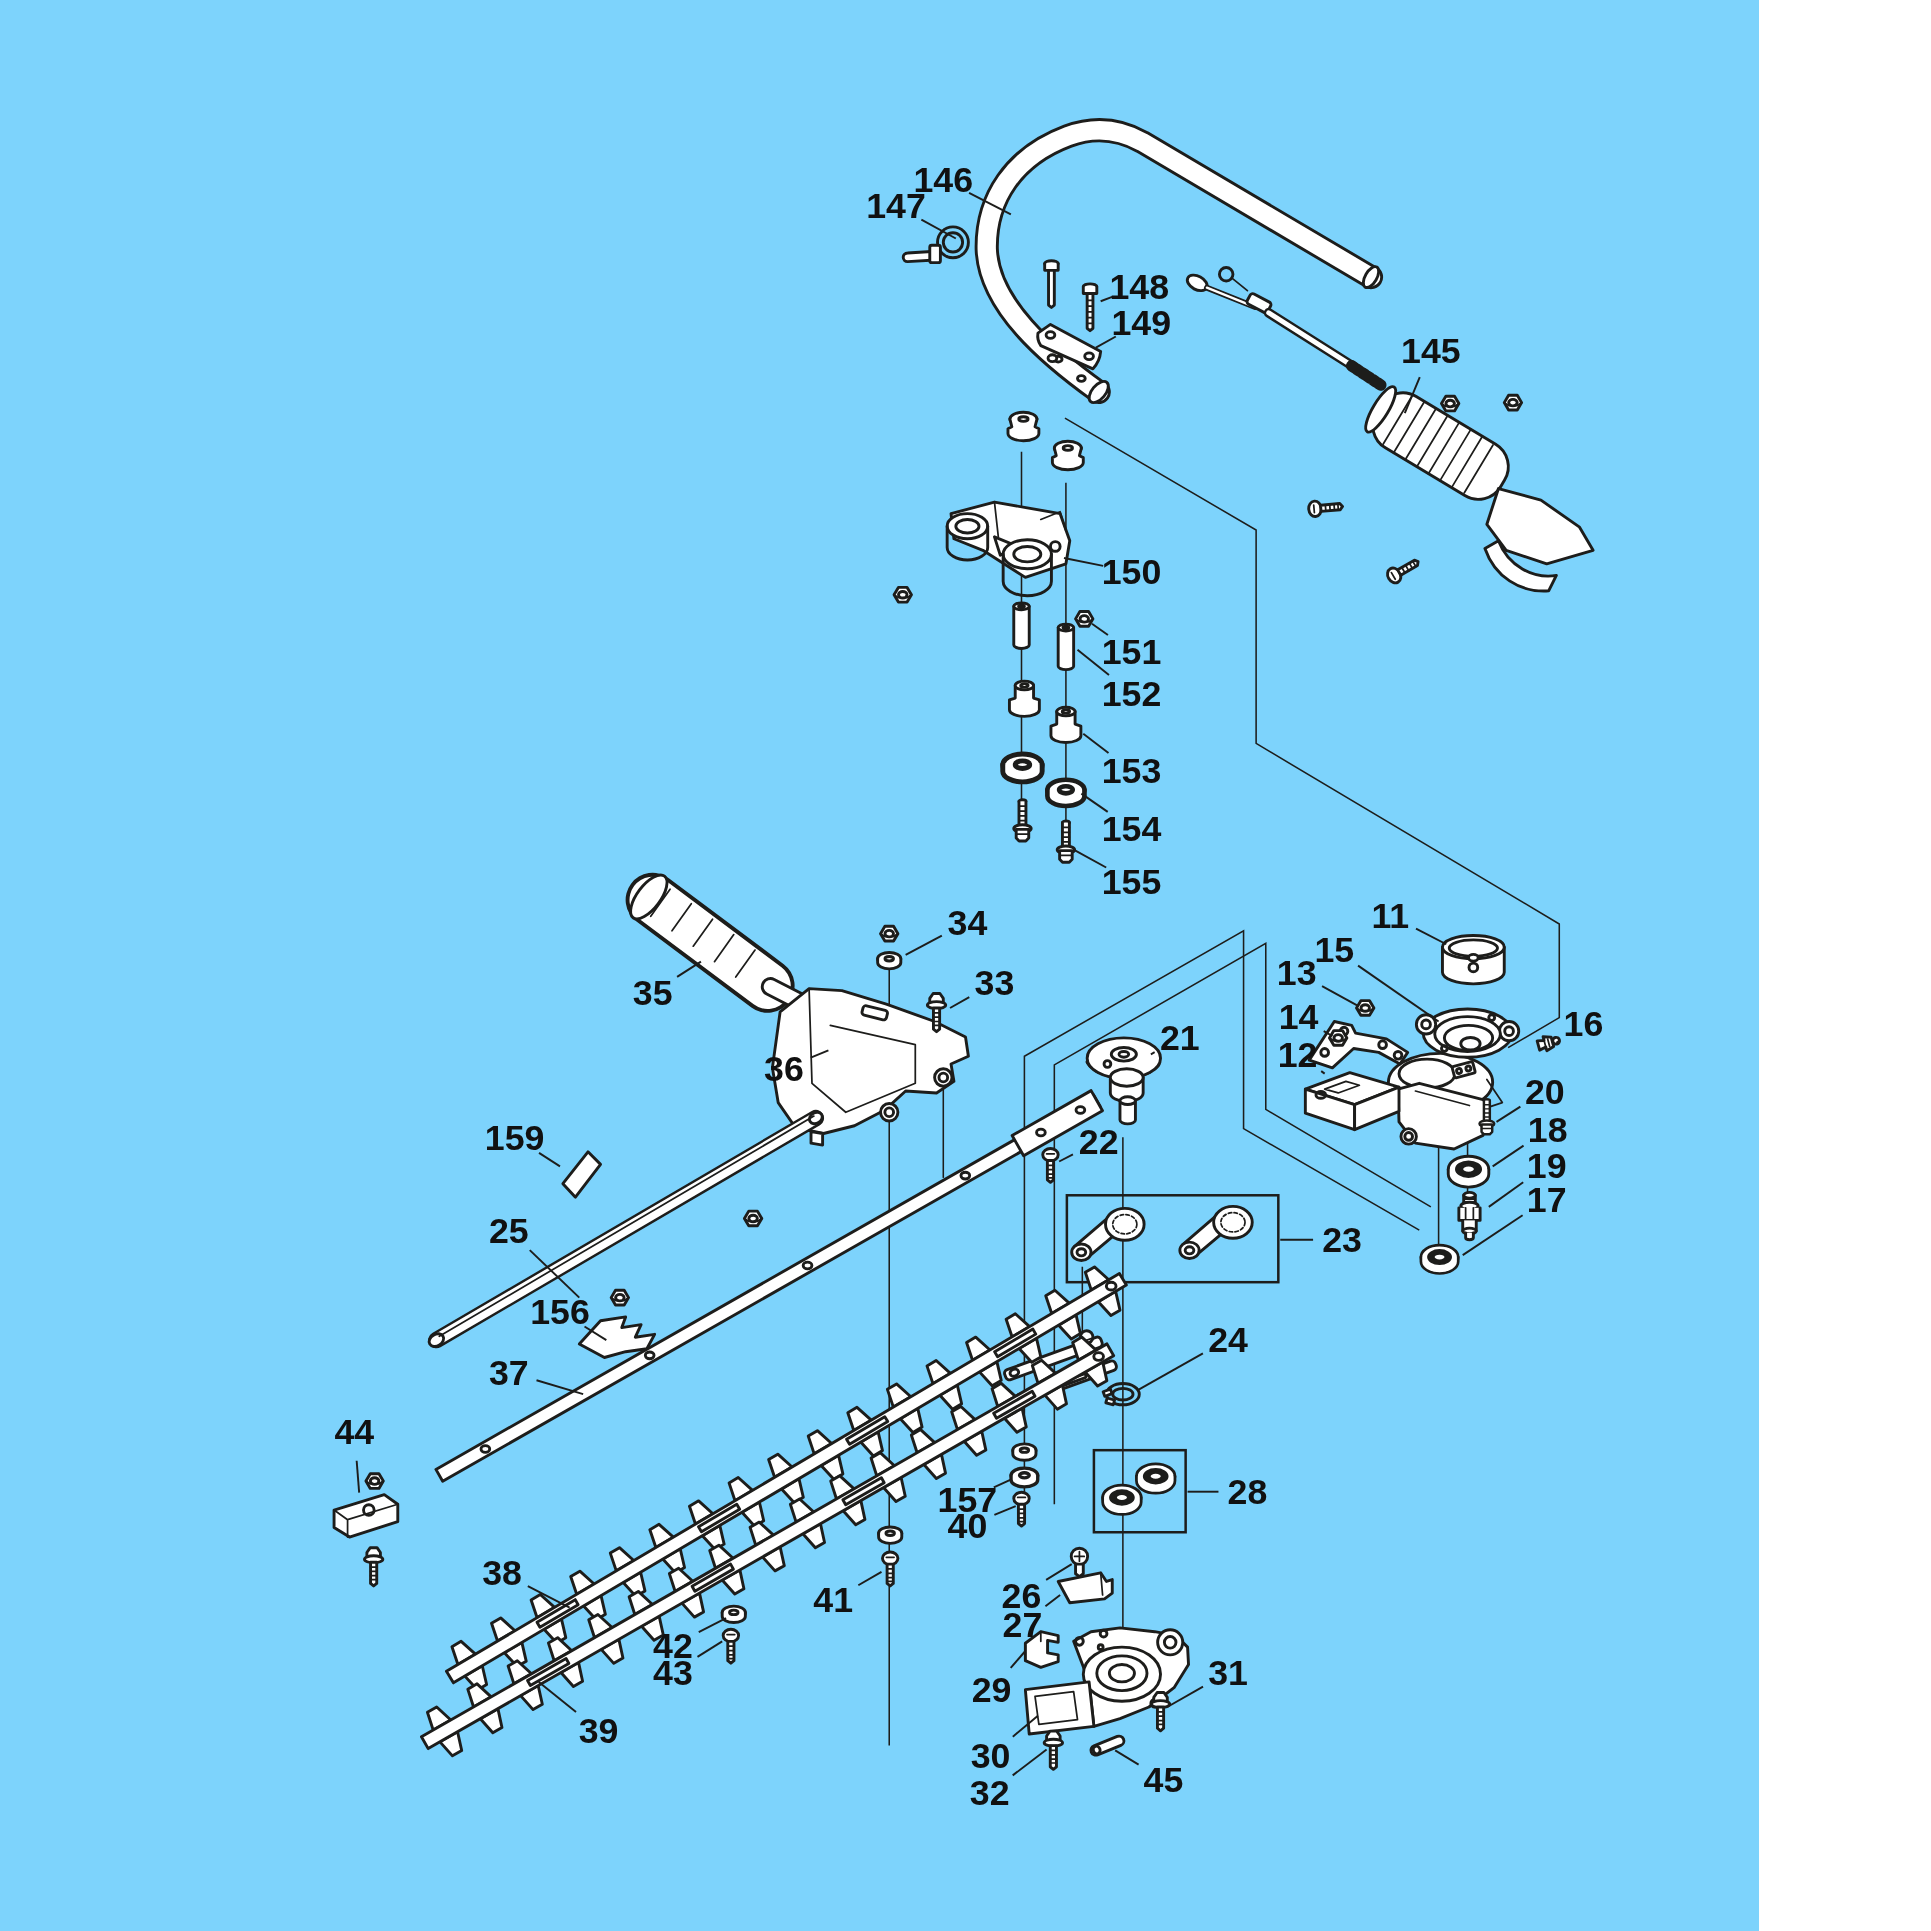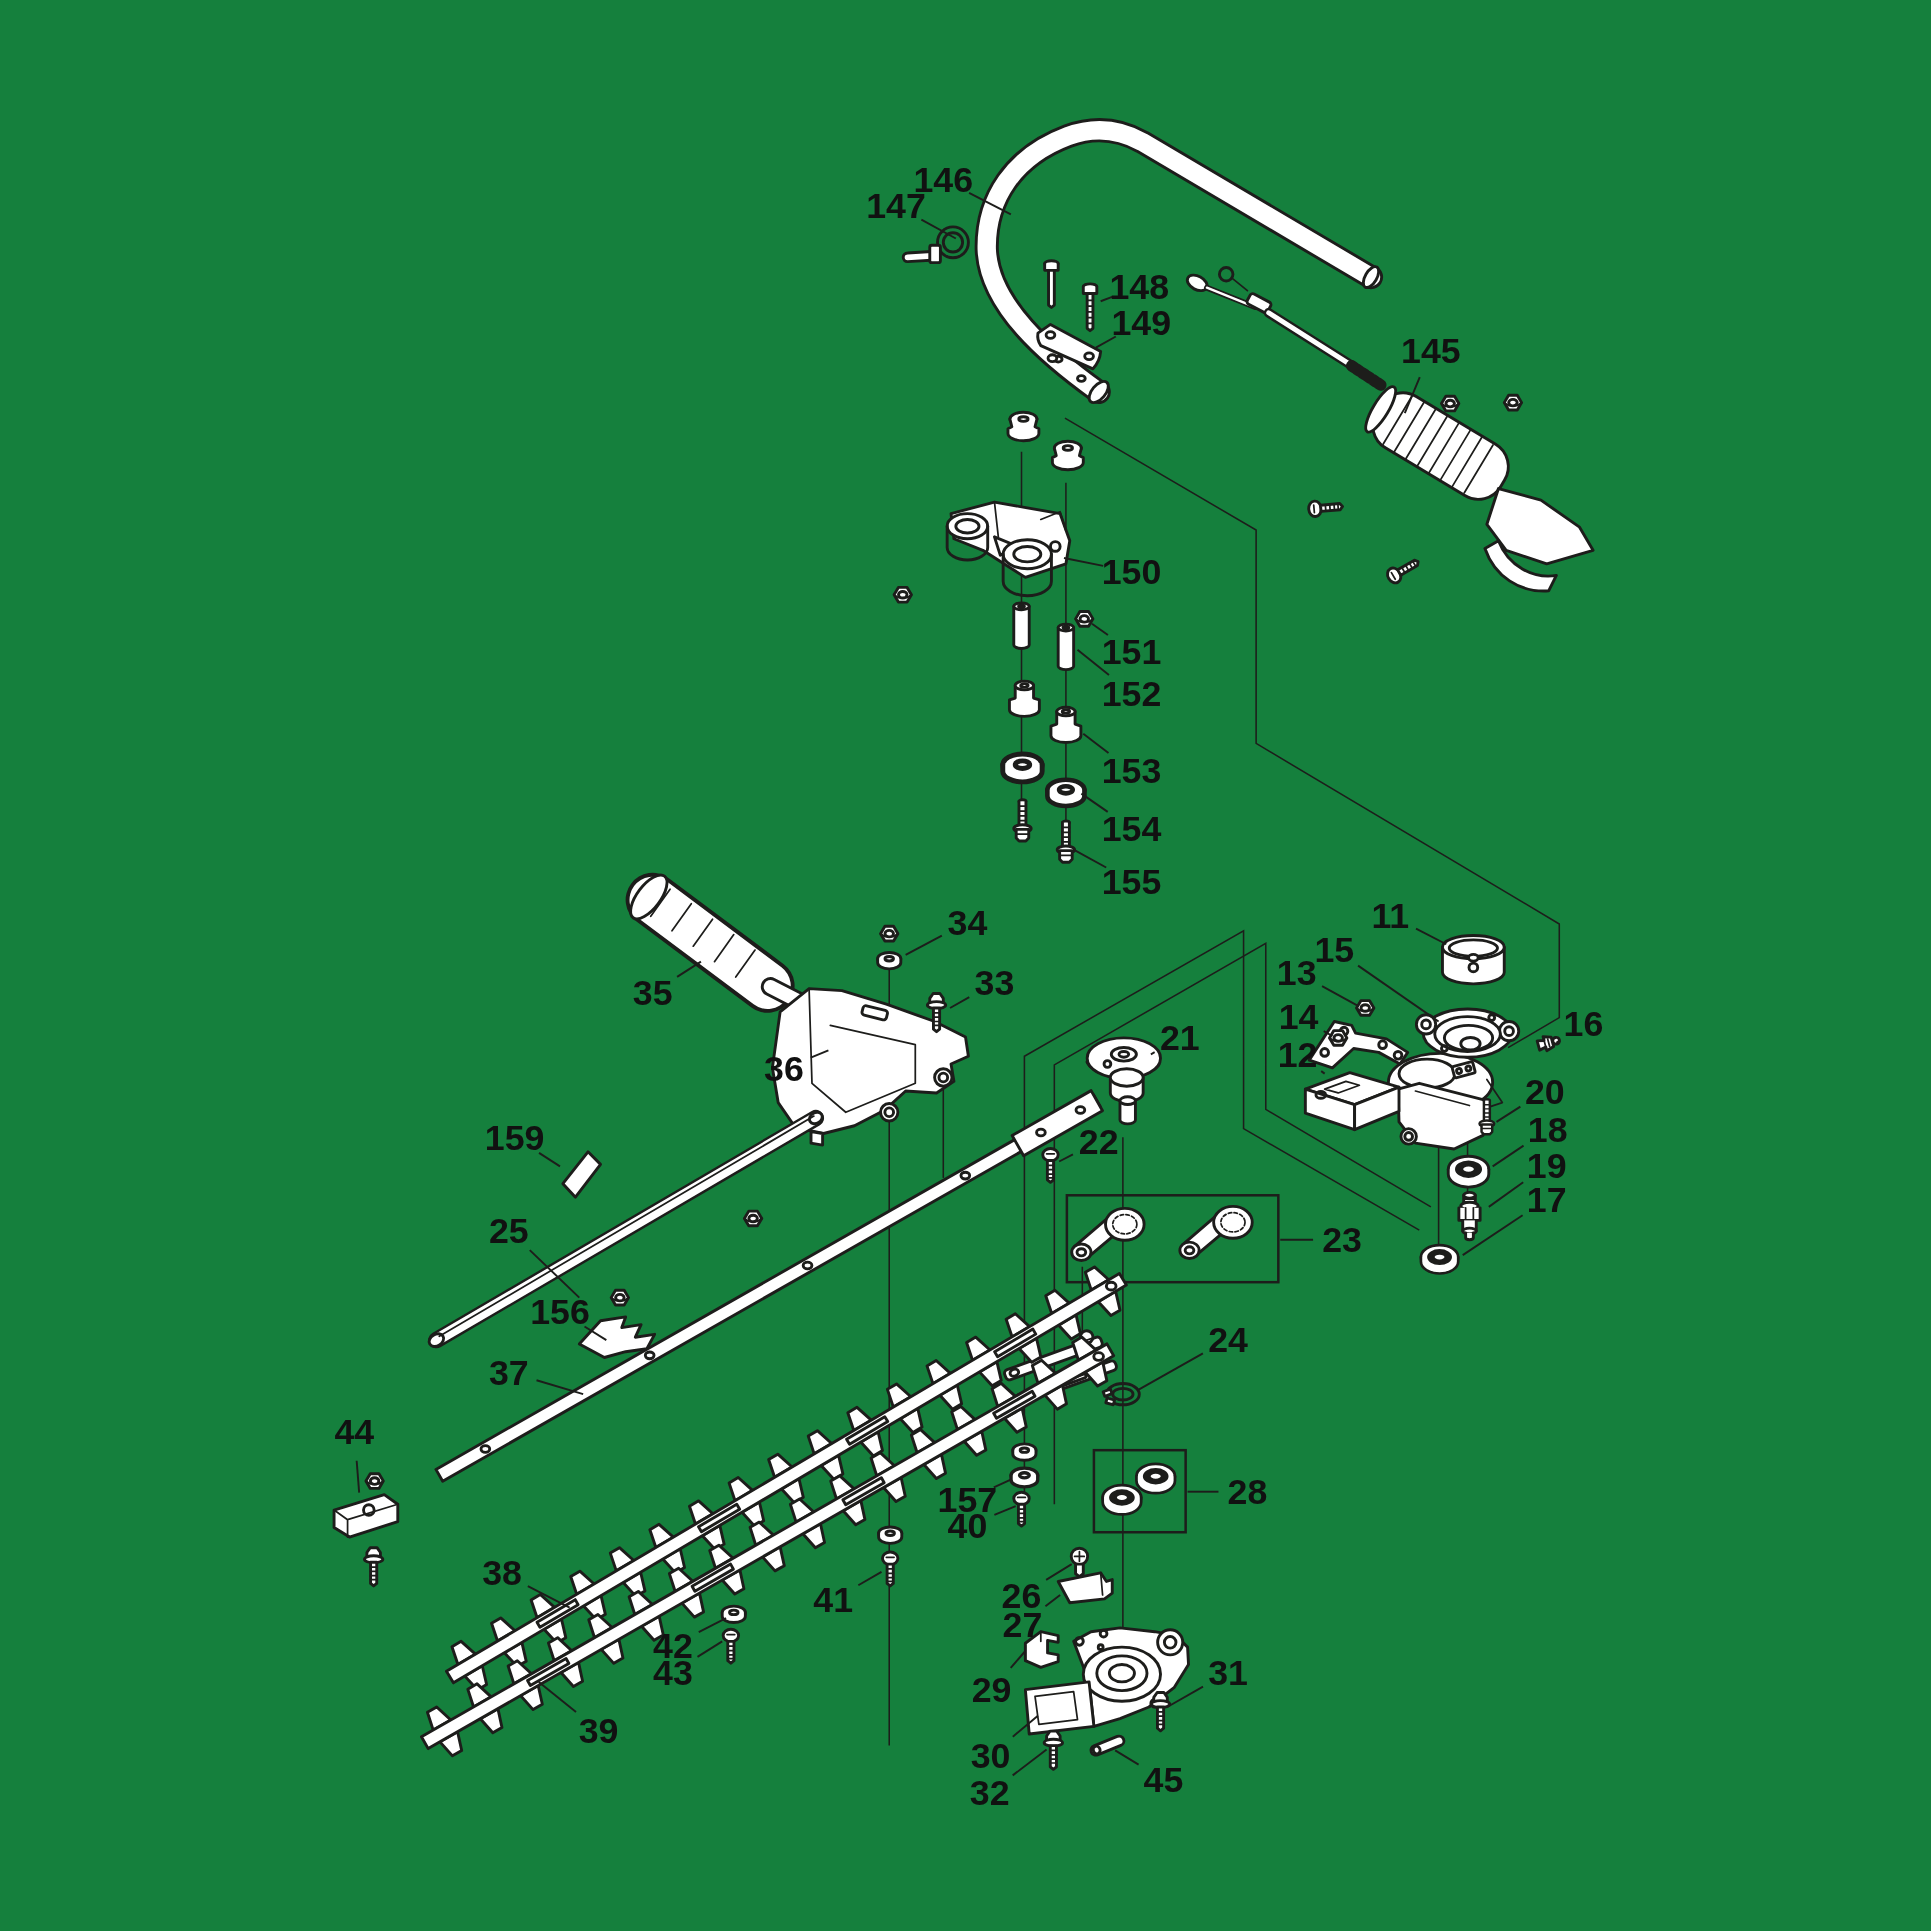--- a/index.html
+++ b/index.html
@@ -1,16 +1,16 @@
 <!DOCTYPE html>
 <html><head>
 <meta charset="utf-8">
 <style>
   html,body{margin:0;padding:0;background:#fff;}
-  .page{width:1931px;height:1931px;background:#15803d;position:relative;font-family:"Liberation Sans",sans-serif;}
+  .page{width:1759px;height:1931px;background:#7dd3fc;position:relative;font-family:"Liberation Sans",sans-serif;}
   svg{display:block;}
   .part{fill:#fff;stroke:#1d1d1b;stroke-width:3;stroke-linejoin:round;stroke-linecap:round;}
   .part .thin{stroke-width:1.8;fill:none;}
   .part .dark{fill:#1d1d1b;stroke:none;}
   .cline{fill:none;stroke:#1d1d1b;stroke-width:1.6;}
   .box{fill:none;stroke:#1d1d1b;stroke-width:2.6;}
   .leader{stroke:#1d1d1b;stroke-width:2;fill:none;}
   .lbl{font:700 37px "Liberation Sans",sans-serif;fill:#111;text-anchor:middle;}
 </style>
 </head>

